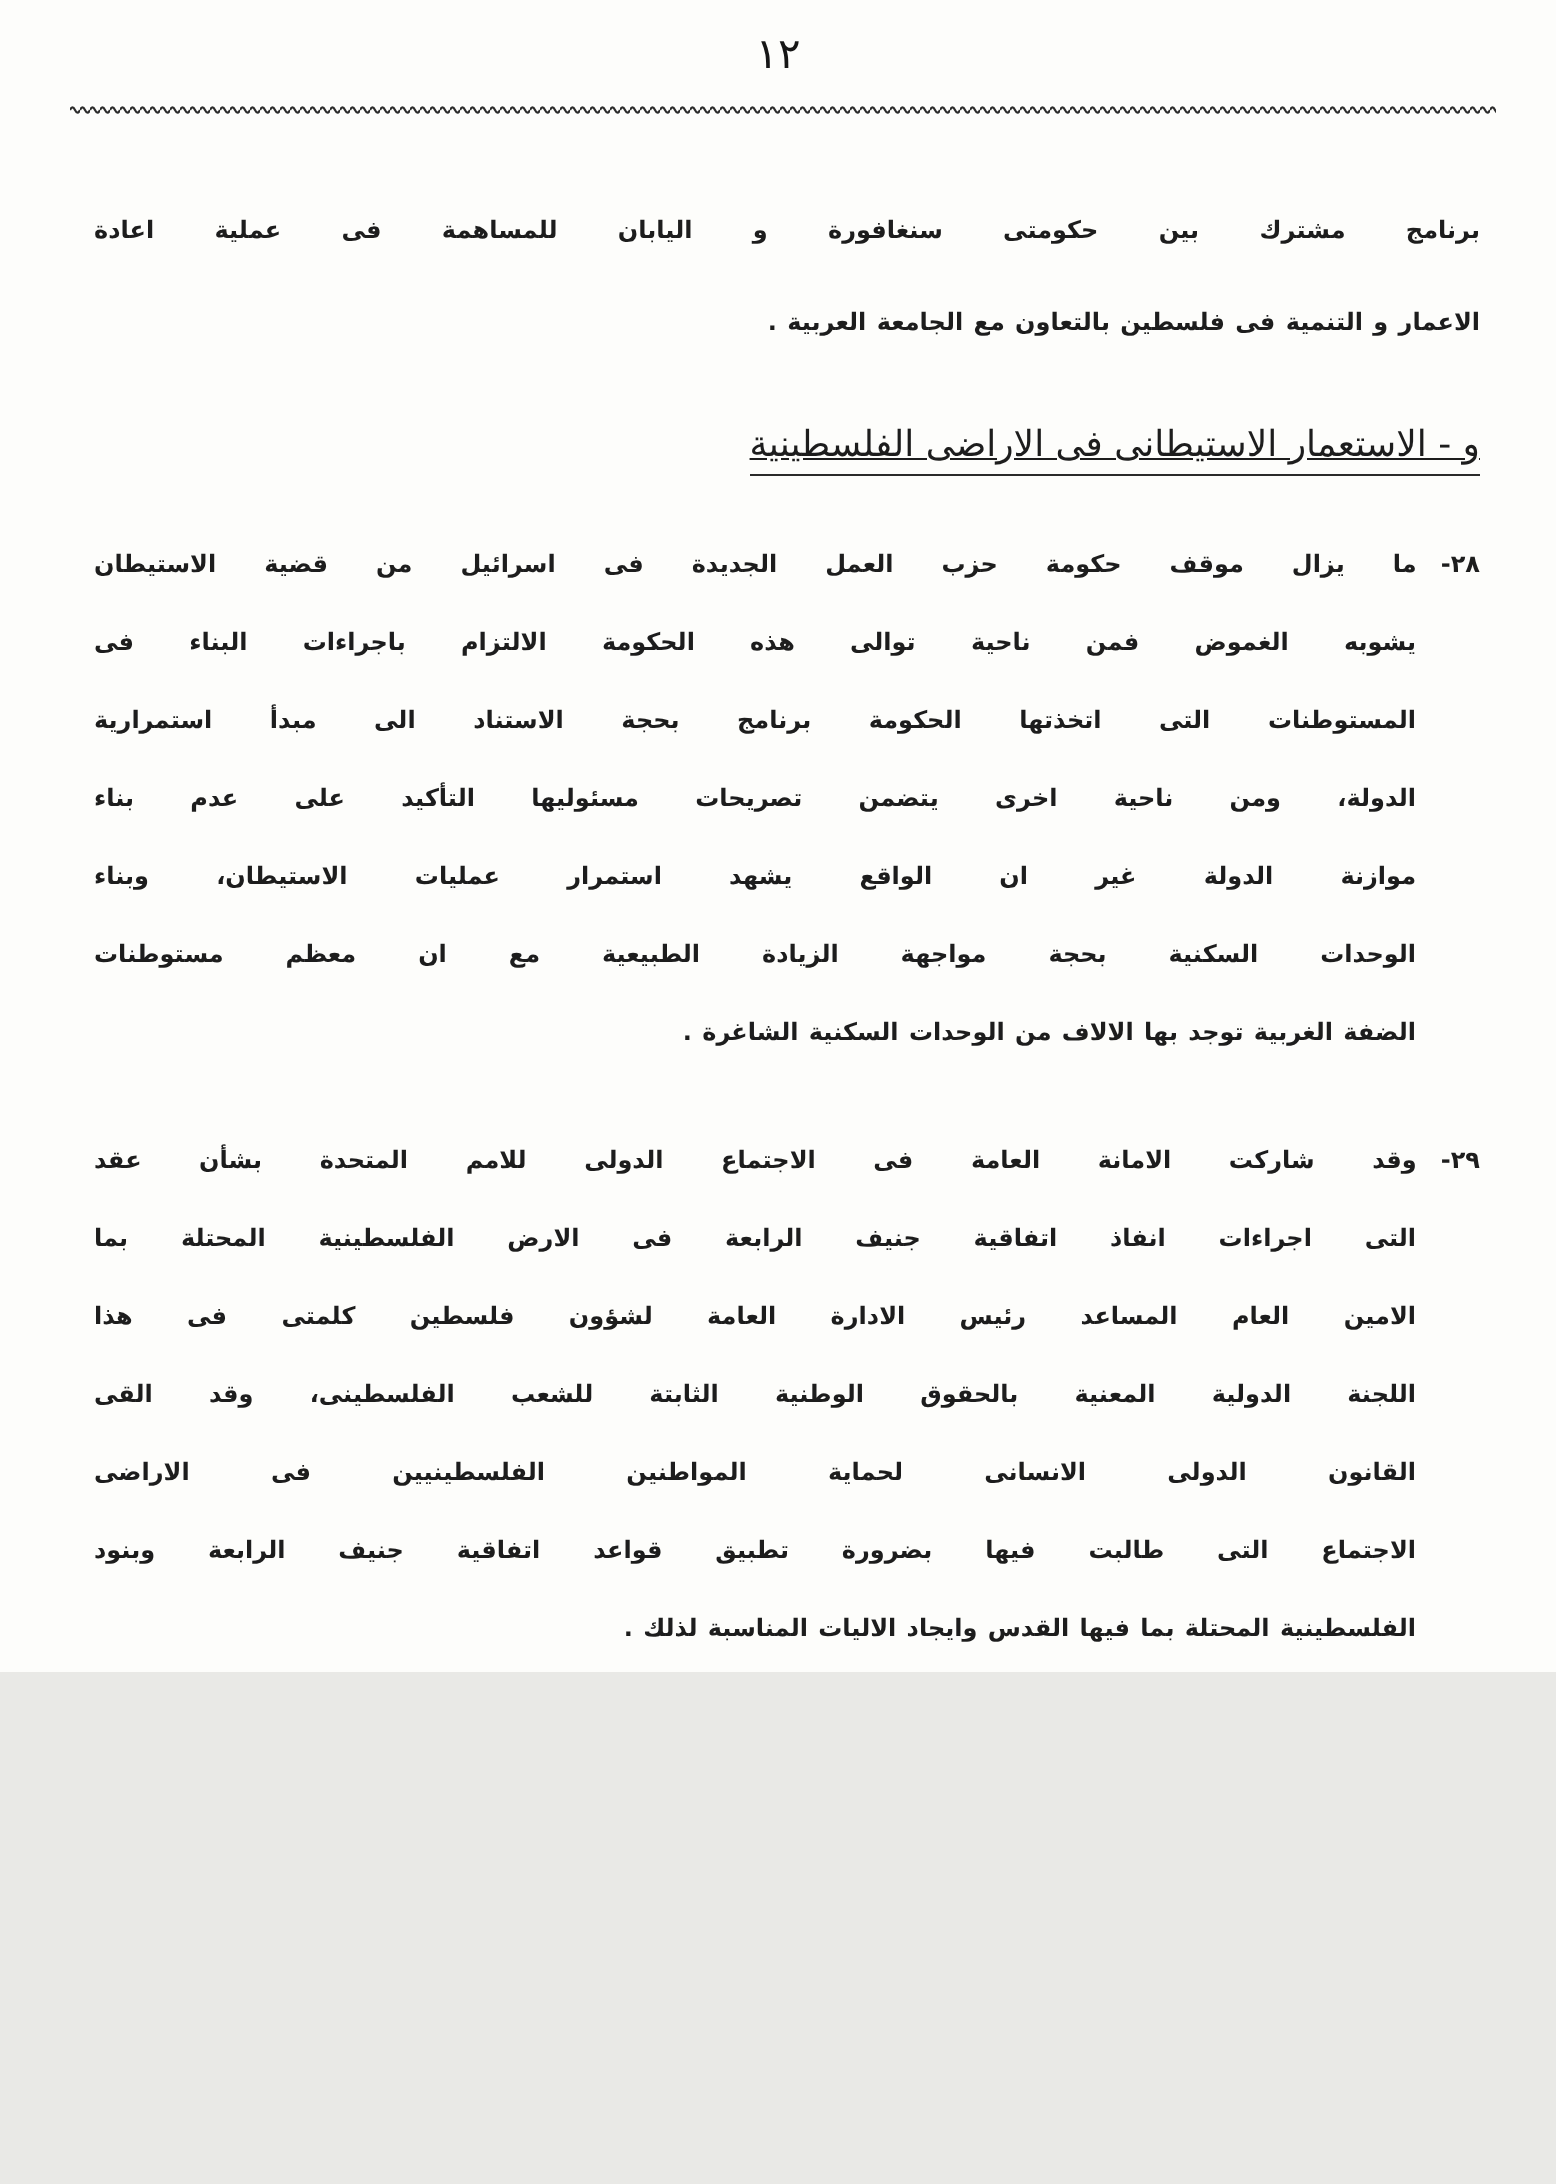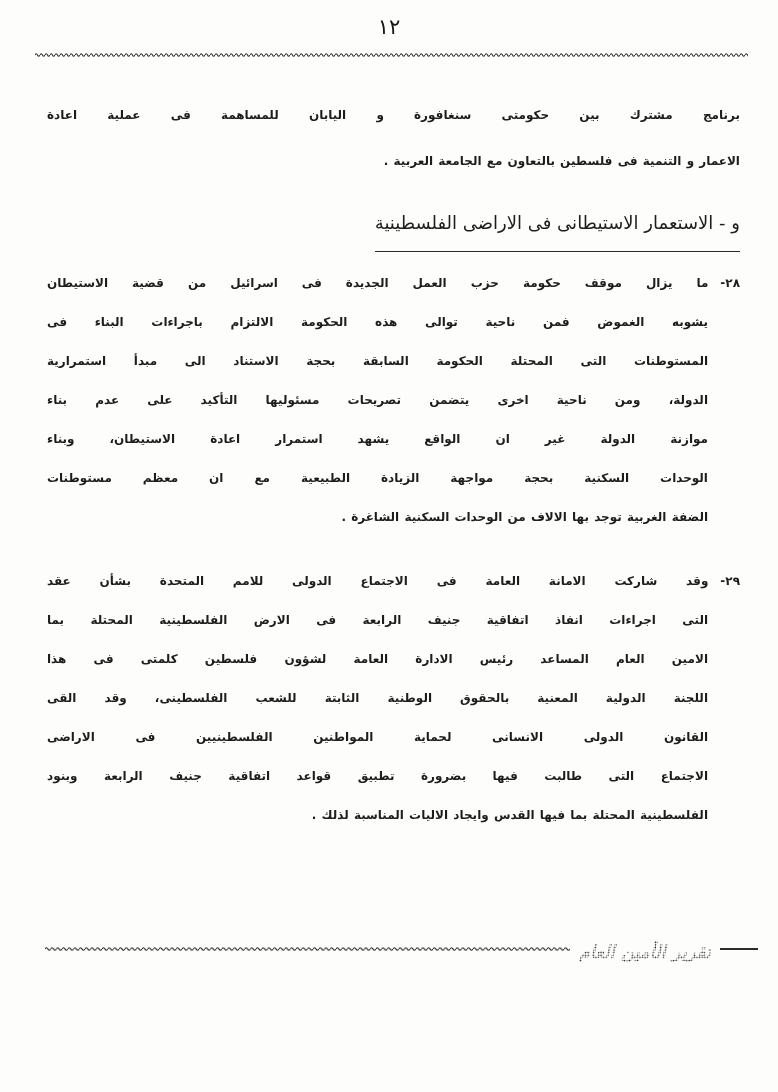--- a/index.html
+++ b/index.html
@@ -3,21 +3,21 @@
 <meta charset="utf-8">
 <style>
   html, body { margin: 0; padding: 0; }
   body {
     width: 778px; height: 1092px;
     background: #e9e9e6;
     font-family: "DejaVu Sans", sans-serif;
   }
   .page {
     position: relative;
-    width: 778px; height: 1092px;
+    width: 778px; height: 836px;
     background: #fdfdfb;
     color: #1d1d1d;
     overflow: hidden;
   }
   .page-number {
     direction: rtl;
     text-align: center;
     padding-top: 15px;
     font-size: 21px;
     letter-spacing: 9px;
@@ -39,22 +39,23 @@
   }
   .line.last { text-align-last: right; }
   .intro .line { line-height: 46px; }
   .heading {
     margin-top: 24px;
     text-align: right;
     line-height: 30px;
   }
   .heading .heading-text {
     font-size: 18px;
-    padding-bottom: 18px;
+    padding-bottom: 4px;
     border-bottom: 1.6px solid #2a2a2a;
+    text-decoration: underline;
   }
   .para.item { margin-top: 25px; }
   .item .line.cont { padding-right: 32px; }
   .num { margin-left: 12px; white-space: nowrap; }
   .footer {
     position: absolute;
     top: 938px; left: 45px; right: 20px;
     direction: rtl;
     display: flex;
     align-items: center;
@@ -112,23 +113,23 @@
 
     <div class="heading">
       <span class="heading-text">و - الاستعمار الاستيطانى فى الاراضى الفلسطينية</span>
     </div>
 
     <div class="para item">
       <div class="line just first">
         <span class="num">٢٨-</span><span>ما يزال موقف حكومة حزب العمل الجديدة فى اسرائيل من قضية الاستيطان</span>
       </div>
       <div class="line just cont">يشوبه الغموض فمن ناحية توالى هذه الحكومة الالتزام باجراءات البناء فى</div>
-      <div class="line just cont">المستوطنات التى المحتلة الحكومة السابقة بحجة الاستناد الى مبدأ استمرارية</div>
+      <div class="line just cont">المستوطنات التى اتخذتها الحكومة برنامج بحجة الاستناد الى مبدأ استمرارية</div>
       <div class="line just cont">الدولة، ومن ناحية اخرى يتضمن تصريحات مسئوليها التأكيد على عدم بناء</div>
-      <div class="line just cont">موازنة الدولة غير ان الواقع يشهد استمرار اعادة الاستيطان، وبناء</div>
+      <div class="line just cont">موازنة الدولة غير ان الواقع يشهد استمرار عمليات الاستيطان، وبناء</div>
       <div class="line just cont">الوحدات السكنية بحجة مواجهة الزيادة الطبيعية مع ان معظم مستوطنات</div>
       <div class="line last cont">الضفة الغربية توجد بها الالاف من الوحدات السكنية الشاغرة .</div>
     </div>
 
     <div class="para item">
       <div class="line just first">
         <span class="num">٢٩-</span><span>وقد شاركت الامانة العامة فى الاجتماع الدولى للامم المتحدة بشأن عقد</span>
       </div>
       <div class="line just cont">التى اجراءات انفاذ اتفاقية جنيف الرابعة فى الارض الفلسطينية المحتلة بما</div>
       <div class="line just cont">الامين العام المساعد رئيس الادارة العامة لشؤون فلسطين كلمتى فى هذا</div>

